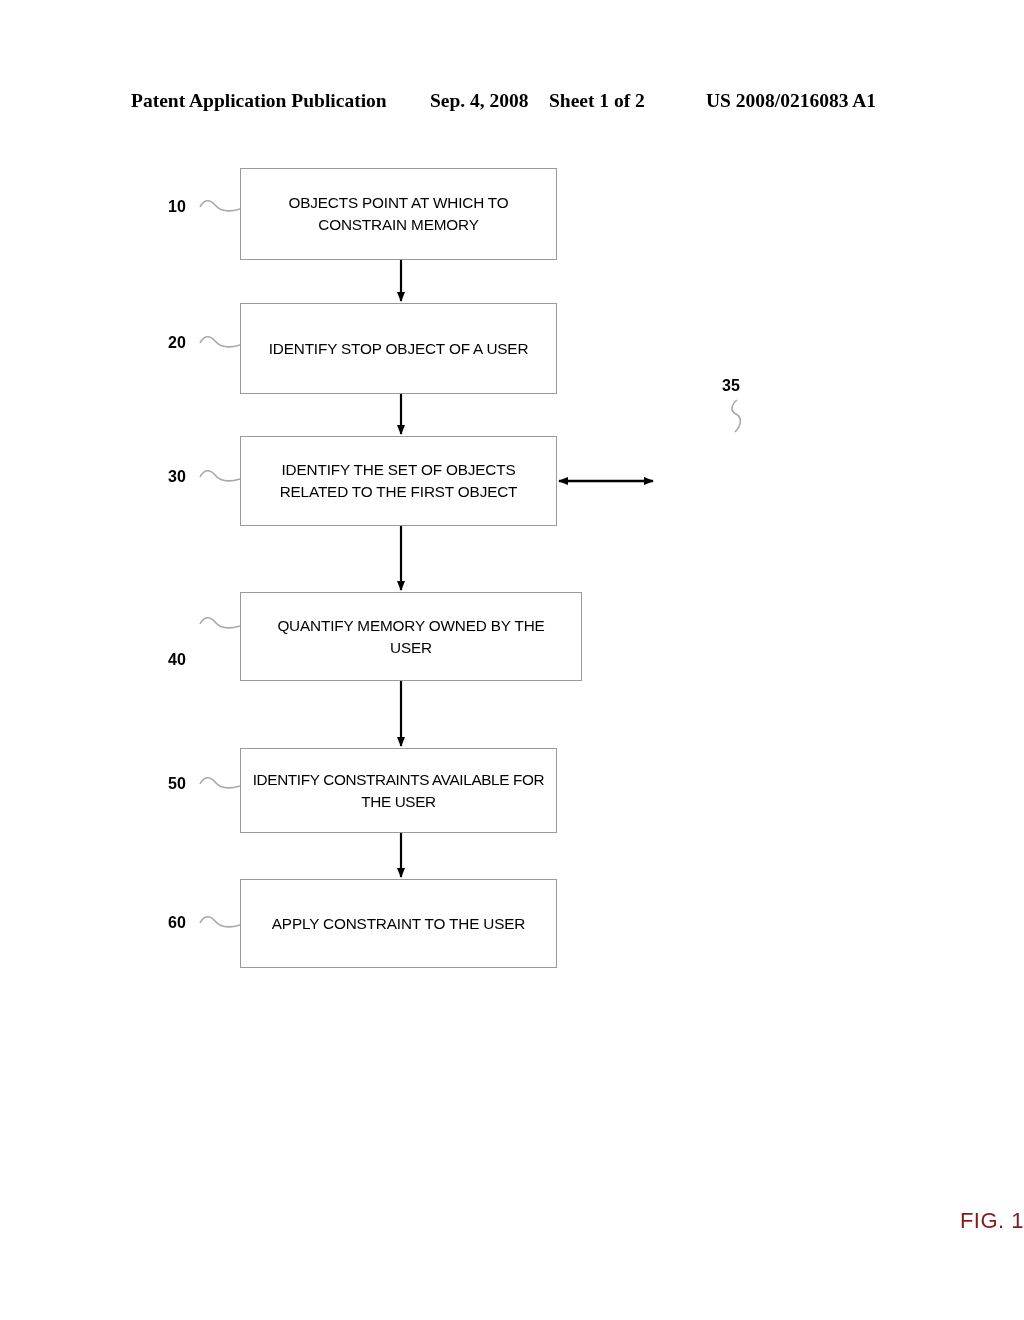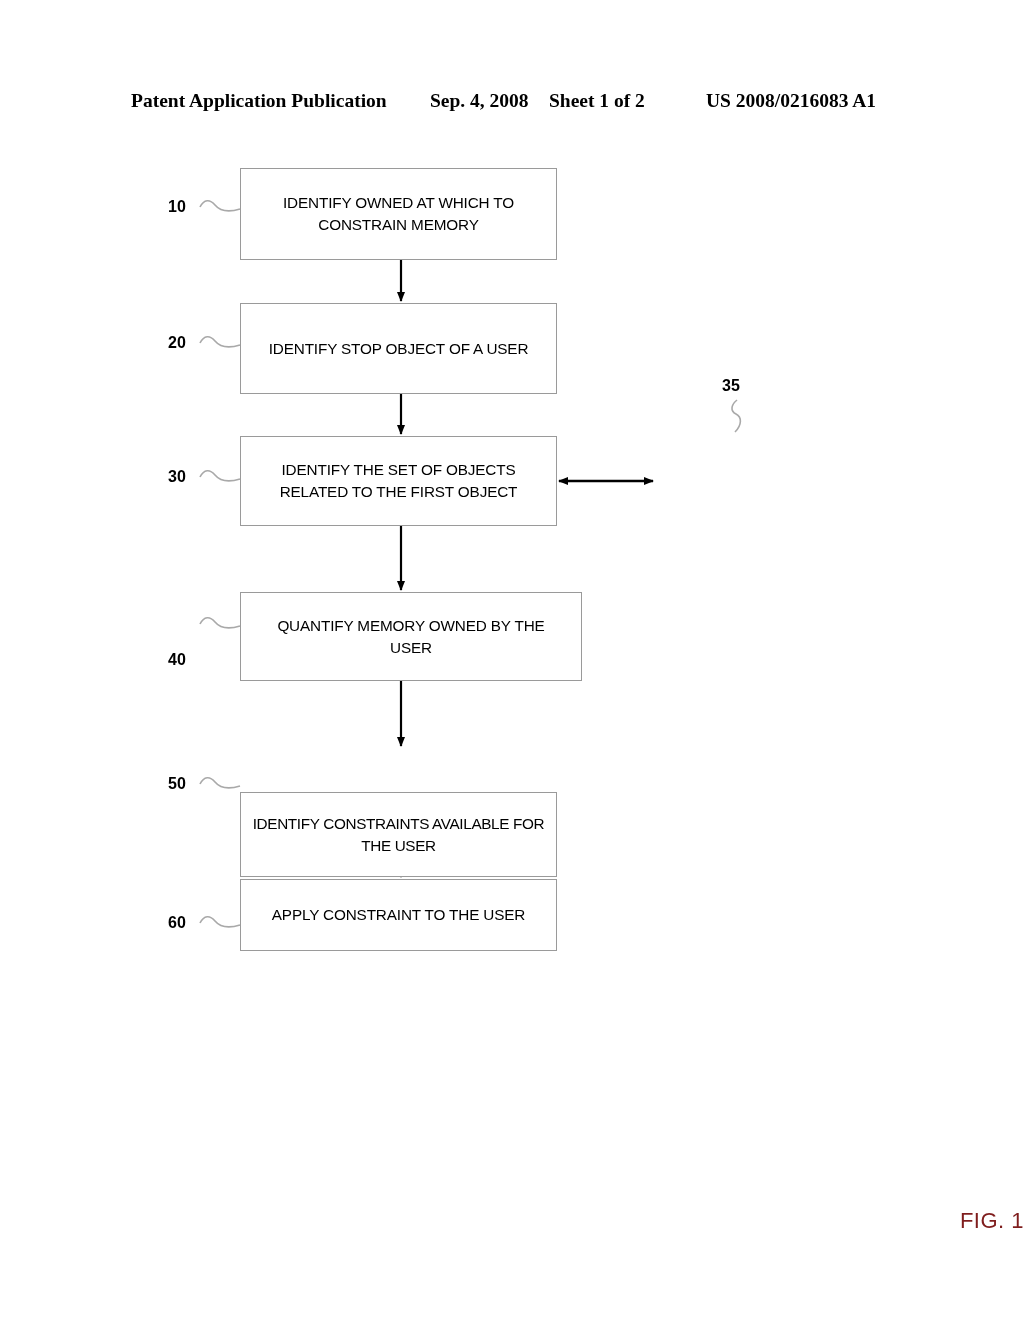--- a/index.html
+++ b/index.html
@@ -65,24 +65,24 @@
     white-space: pre-line;
   }
 
   
   #node-10 { left: 240px; top: 168px; width: 317px; height: 92px; }
   #node-20 { left: 240px; top: 303px; width: 317px; height: 91px; }
   #node-30 { left: 240px; top: 436px; width: 317px; height: 90px; }
   #node-35 { left: 655px; top: 436px; width: 188px; height: 90px; }
   #node-40 { left: 240px; top: 592px; width: 342px; height: 89px; }
   #node-50 { left: 240px; top: 748px; width: 317px; height: 85px; }
-  #node-60 { left: 240px; top: 879px; width: 317px; height: 72px; }
-
-  
-  #node-50 { padding: 0 1px; margin-top: 44px; }
+  #node-60 { left: 240px; top: 879px; width: 317px; height: 89px; }
+
+  
+  #node-50 { padding: 0 1px; }
   #node-50 .node-label { letter-spacing: -0.35px; }
 
   
   .ref {
     position: absolute;
     font-family: "Liberation Sans", sans-serif;
     font-size: 16px;
     font-weight: bold;
     color: #000000;
     letter-spacing: 0.2px;
@@ -153,21 +153,21 @@
     <line x1="401" y1="526" x2="401" y2="590" stroke="#000" stroke-width="2.2" marker-end="url(#arrowEnd)"></line>
 
     <line x1="401" y1="681" x2="401" y2="746" stroke="#000" stroke-width="2.2" marker-end="url(#arrowEnd)"></line>
 
     <line x1="401" y1="833" x2="401" y2="877" stroke="#000" stroke-width="2.2" marker-end="url(#arrowEnd)"></line>
 
     <line x1="559" y1="481" x2="653" y2="481" stroke="#000" stroke-width="2.6" marker-end="url(#arrowEnd)" marker-start="url(#arrowStart)"></line>
   </svg>
 
   <div class="node" id="node-10">
-    <span class="node-label">IDENTIFY OWNED AT WHICH TO
+    <span class="node-label">OBJECTS POINT AT WHICH TO
 CONSTRAIN MEMORY</span>
   </div>
 
   <div class="node" id="node-20">
     <span class="node-label">IDENTIFY STOP OBJECT OF A USER</span>
   </div>
 
   <div class="node" id="node-30">
     <span class="node-label">IDENTIFY THE SET OF OBJECTS
 RELATED TO THE FIRST OBJECT</span>

